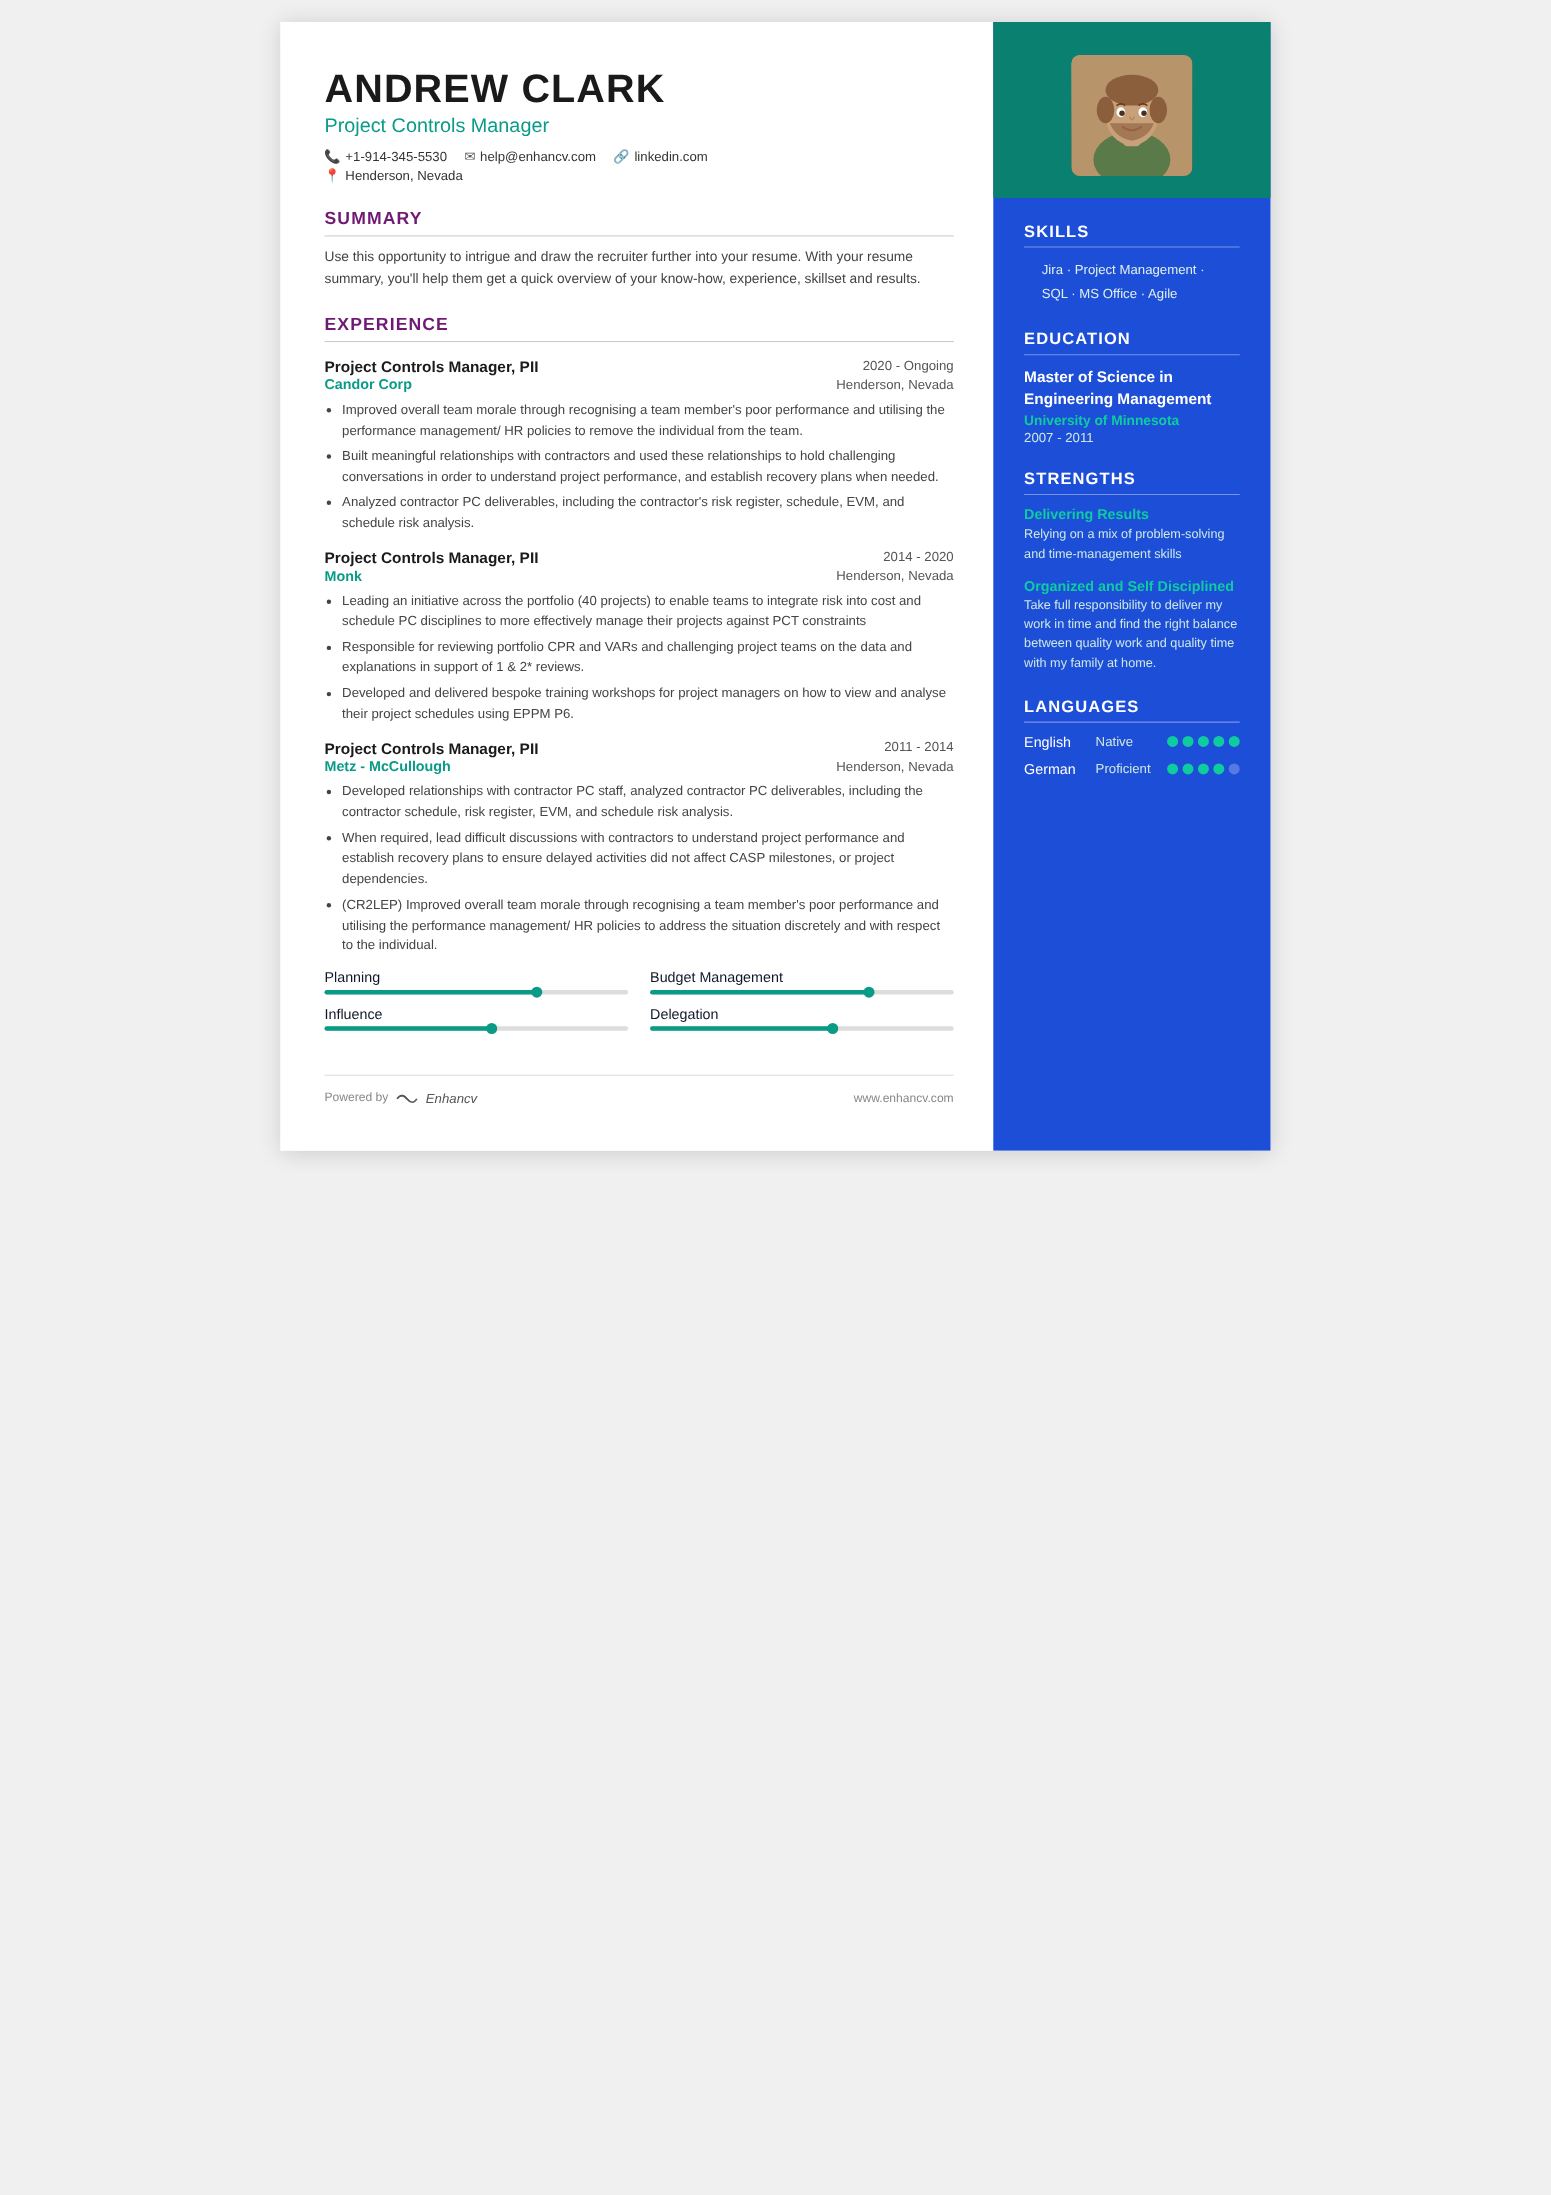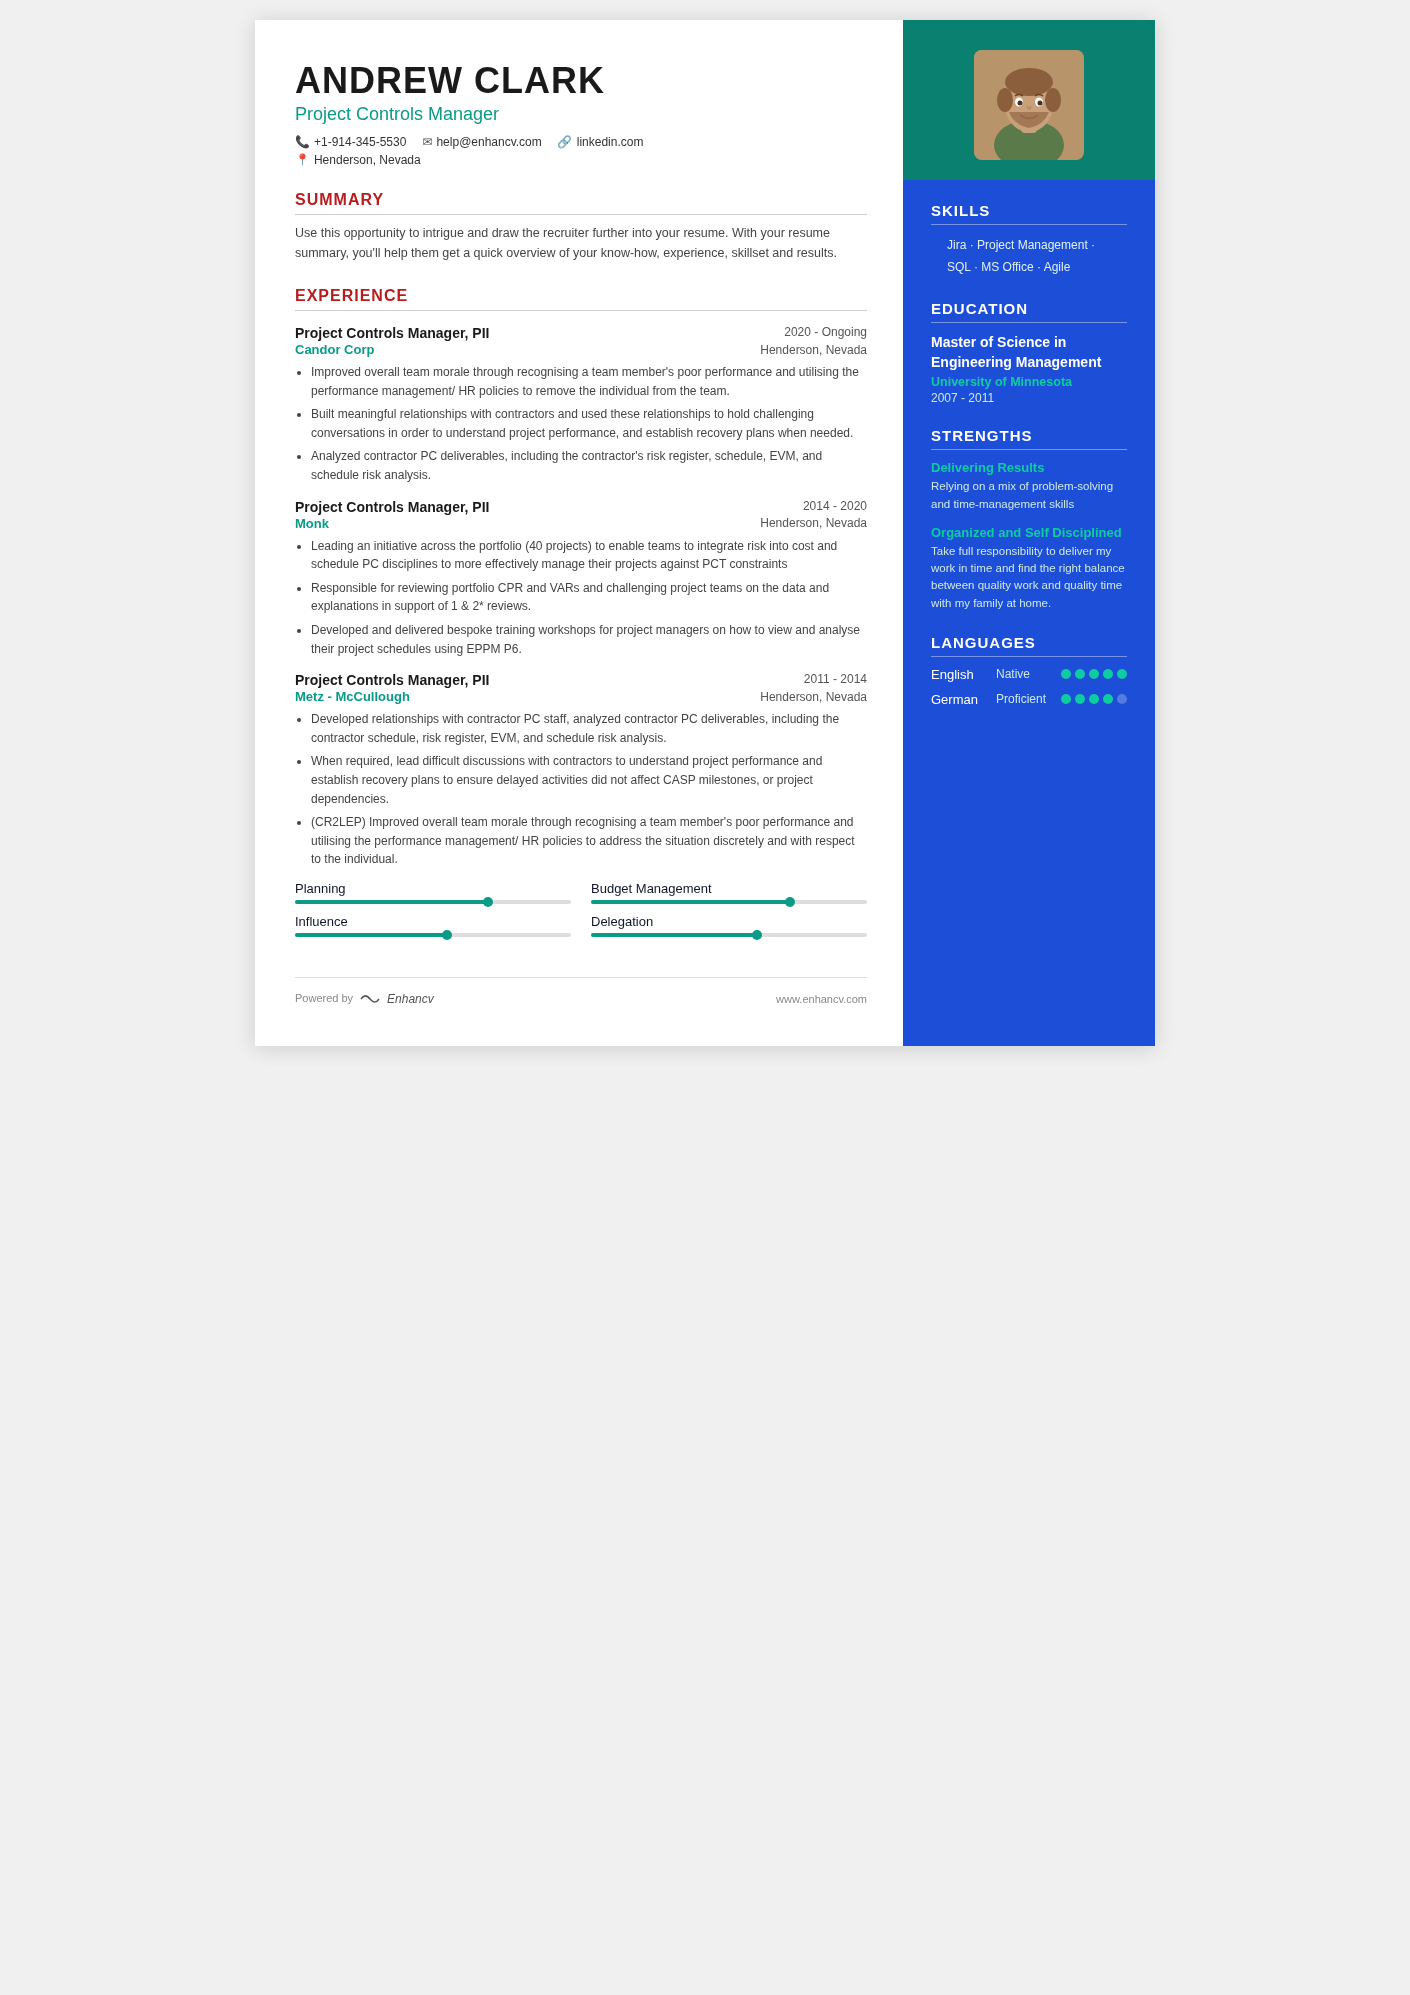--- a/index.html
+++ b/index.html
@@ -67,21 +67,21 @@
       color: #555;
       font-size: 12px;
     }
 
     
     .section-title {
       font-size: 16px;
       font-weight: 800;
       text-transform: uppercase;
       letter-spacing: 1px;
-      color: #b91c1c;
+      color: #701a75;
       font-family: Arial, sans-serif;
       margin-bottom: 6px;
       margin-top: 24px;
       padding-bottom: 5px;
       border-bottom: 1.5px solid #ccc;
     }
 
     
     .summary-text {
       font-size: 12.5px;

